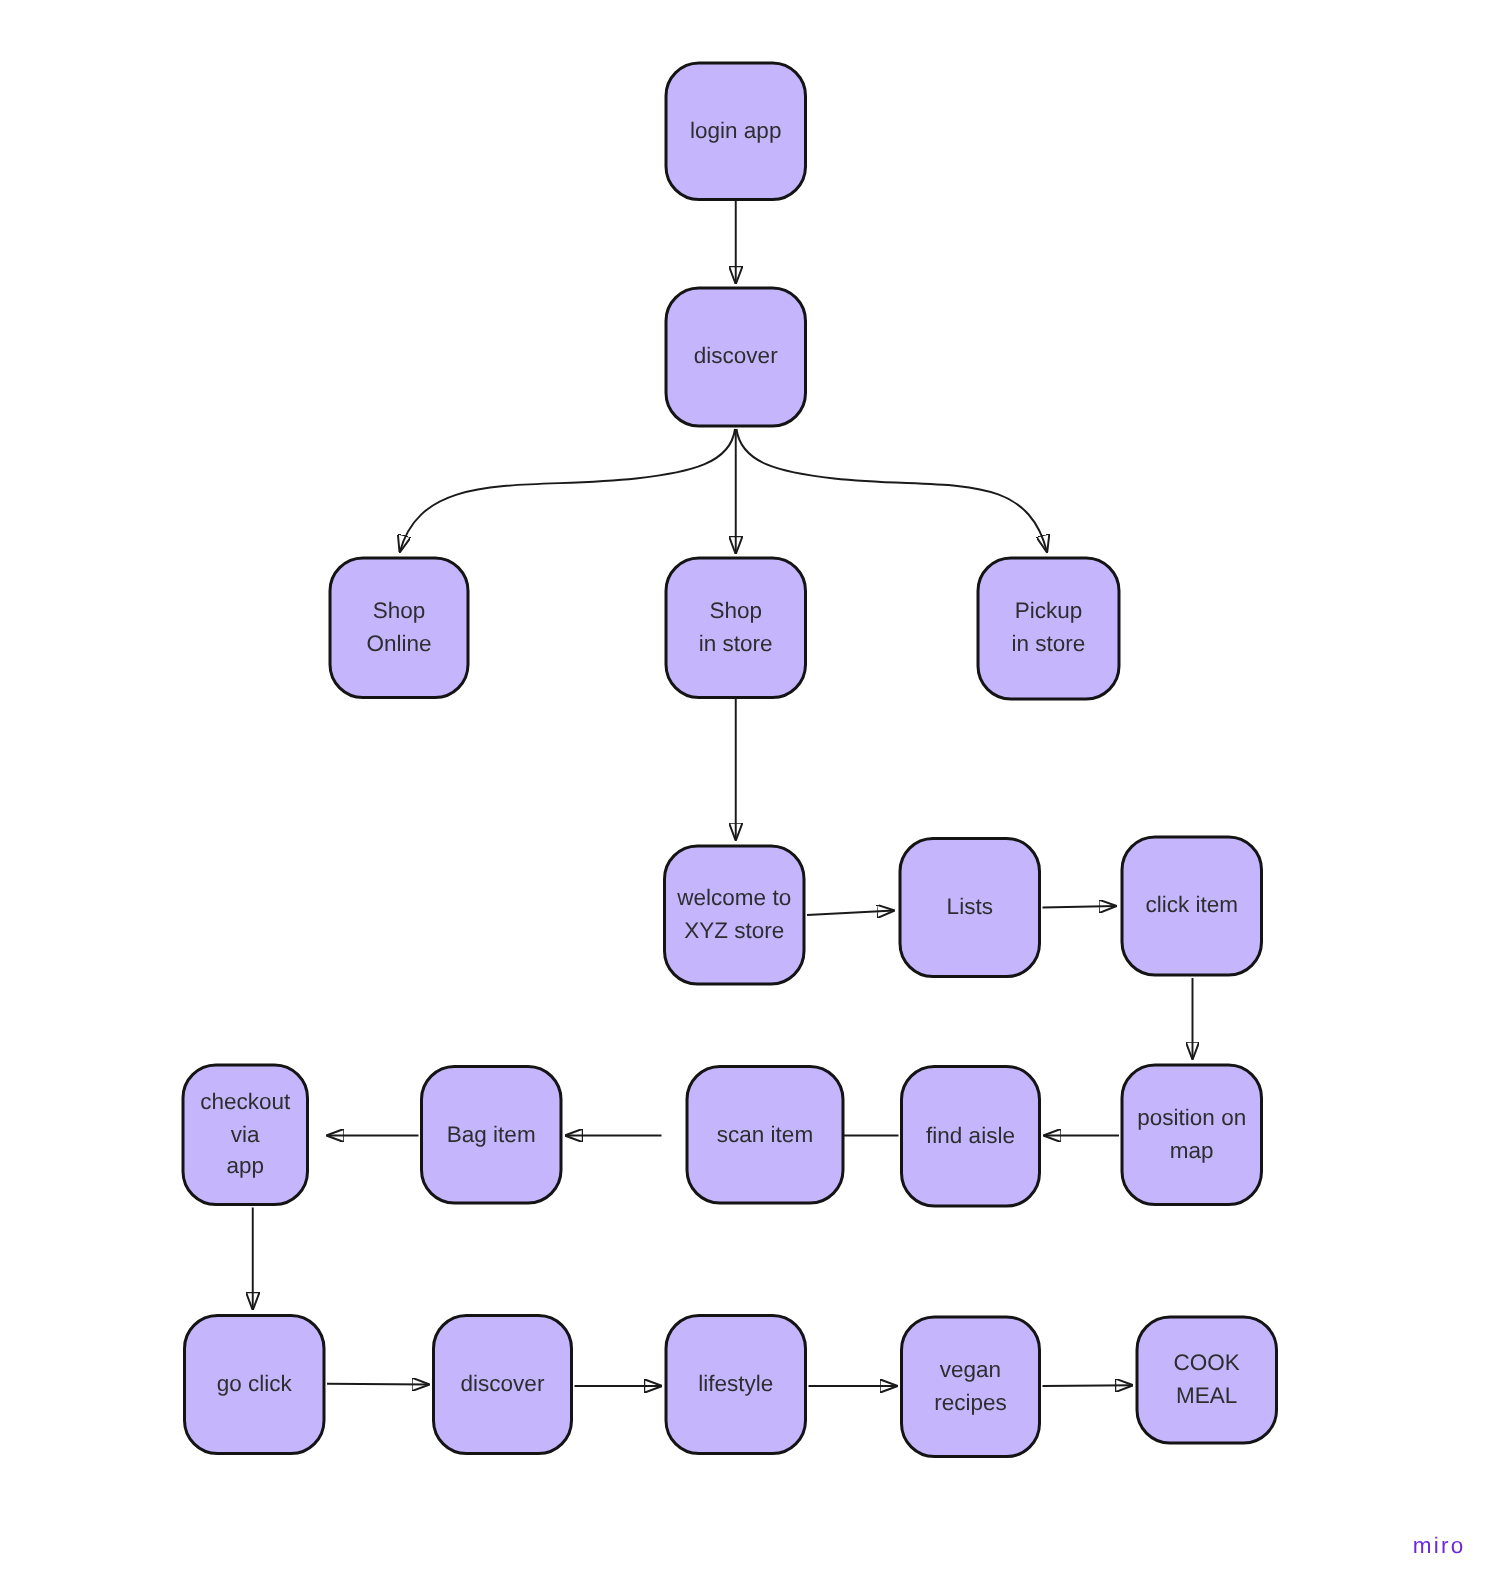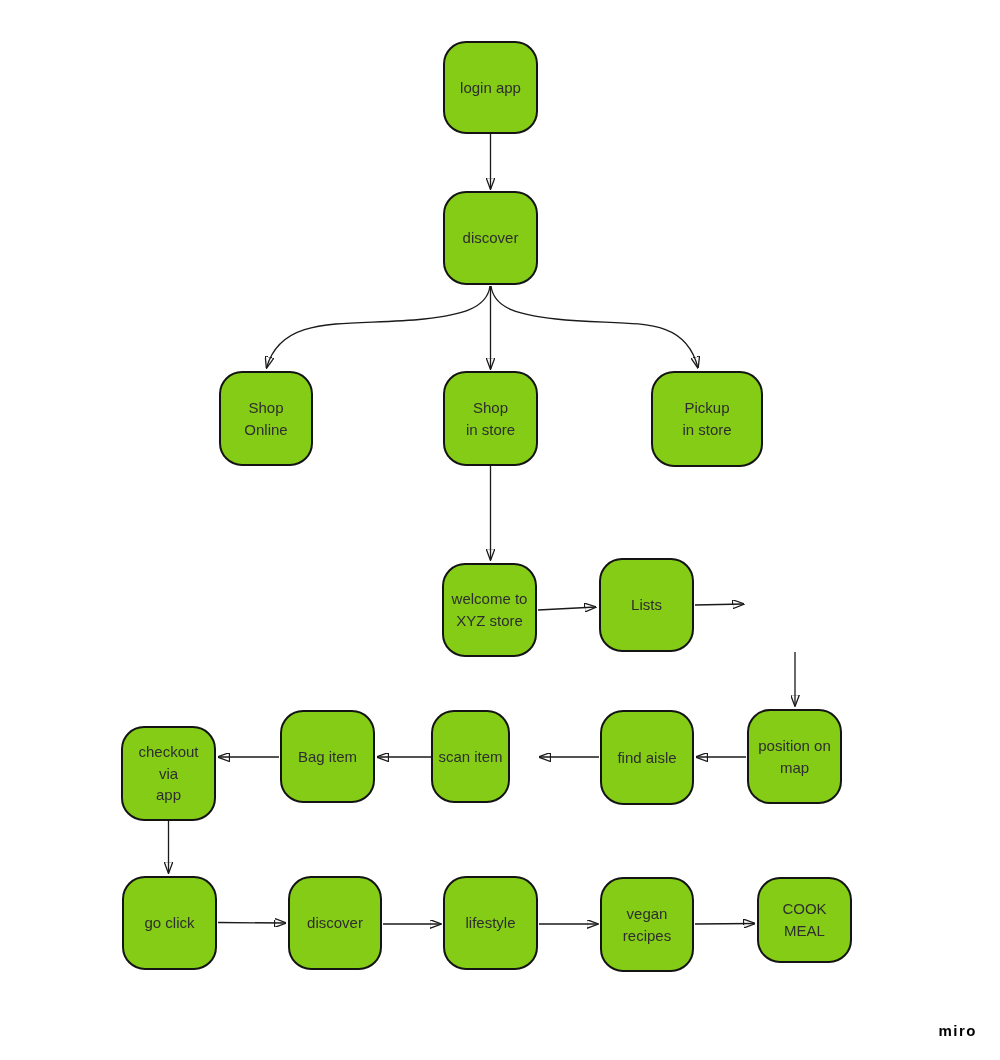--- a/index.html
+++ b/index.html
@@ -3,32 +3,32 @@
 <meta charset="utf-8">
 <style>
   html,body{margin:0;padding:0;background:#ffffff;}
   .canvas{
     position:relative;width:1000px;height:1060px;background:#ffffff;overflow:hidden;
     font-family:"Liberation Sans","DejaVu Sans",sans-serif;
   }
   .edges{position:absolute;left:0;top:0;width:1000px;height:1060px;}
   .edges path{fill:none;stroke:#1a1a1a;stroke-width:1.3px;}
   .node{
-    position:absolute;box-sizing:border-box;background:#84cc16;
+    position:absolute;box-sizing:border-box;background:#c4b5fd;
     border:2px solid #141414;border-radius:23px;
     display:flex;align-items:center;justify-content:center;
     text-align:center;z-index:2;
   }
   .node-label{
     white-space:pre-line;font-size:15px;line-height:1.45;color:#2e2e2e;
     padding:0 4px;
   }
   .watermark{
-    position:absolute;right:23px;top:1022px;font-size:15px;font-weight:bold;
-    color:#000000;letter-spacing:1.5px;z-index:3;margin-left:32px;
+    position:absolute;right:23px;top:1022px;font-size:15px;font-weight:normal;
+    color:#6d28d9;letter-spacing:1.5px;z-index:3;margin-left:32px;
   }
 </style>
 </head>
 <body>
 
 <div class="canvas">
 
   <svg class="edges" width="1000" height="1060" viewBox="0 0 1000 1060" xmlns="http://www.w3.org/2000/svg">
     <defs>
       <marker id="arrowhead" markerUnits="userSpaceOnUse" markerWidth="12" markerHeight="9" viewBox="0 0 12 9" refX="11.5" refY="4.5" orient="auto">
@@ -61,45 +61,48 @@
     <span class="node-label">discover</span>
   </div>
   <div class="node" style="left:219px;top:371px;width:94px;height:95px">
     <span class="node-label">Shop
 Online</span>
   </div>
   <div class="node" style="left:443px;top:371px;width:95px;height:95px">
     <span class="node-label">Shop
 in store</span>
   </div>
-  <div class="node" style="left:651px;top:371px;width:112px;height:96px">
+  <div class="node" style="left:651px;top:371px;width:96px;height:96px">
     <span class="node-label">Pickup
 in store</span>
   </div>
   <div class="node" style="left:599px;top:558px;width:95px;height:94px">
     <span class="node-label">Lists</span>
   </div>
   <div class="node" style="left:442px;top:563px;width:95px;height:94px">
     <span class="node-label">welcome to
 XYZ store</span>
   </div>
+  <div class="node" style="left:747px;top:557px;width:95px;height:94px">
+    <span class="node-label">click item</span>
+  </div>
   <div class="node" style="left:600px;top:710px;width:94px;height:95px">
     <span class="node-label">find aisle</span>
   </div>
   <div class="node" style="left:747px;top:709px;width:95px;height:95px">
     <span class="node-label">position on
 map</span>
   </div>
-  <div class="node" style="left:431px;top:710px;width:79px;height:93px">
+  <div class="node" style="left:457px;top:710px;width:106px;height:93px">
     <span class="node-label">scan item</span>
   </div>
   <div class="node" style="left:280px;top:710px;width:95px;height:93px">
     <span class="node-label">Bag item</span>
   </div>
-  <div class="node" style="left:121px;top:726px;width:95px;height:95px">
+  <div class="node" style="left:121px;top:709px;width:85px;height:95px">
     <span class="node-label">checkout via
 app</span>
   </div>
   <div class="node" style="left:122px;top:876px;width:95px;height:94px">
     <span class="node-label">go click</span>
   </div>
   <div class="node" style="left:288px;top:876px;width:94px;height:94px">
     <span class="node-label">discover</span>
   </div>
   <div class="node" style="left:443px;top:876px;width:95px;height:94px">

